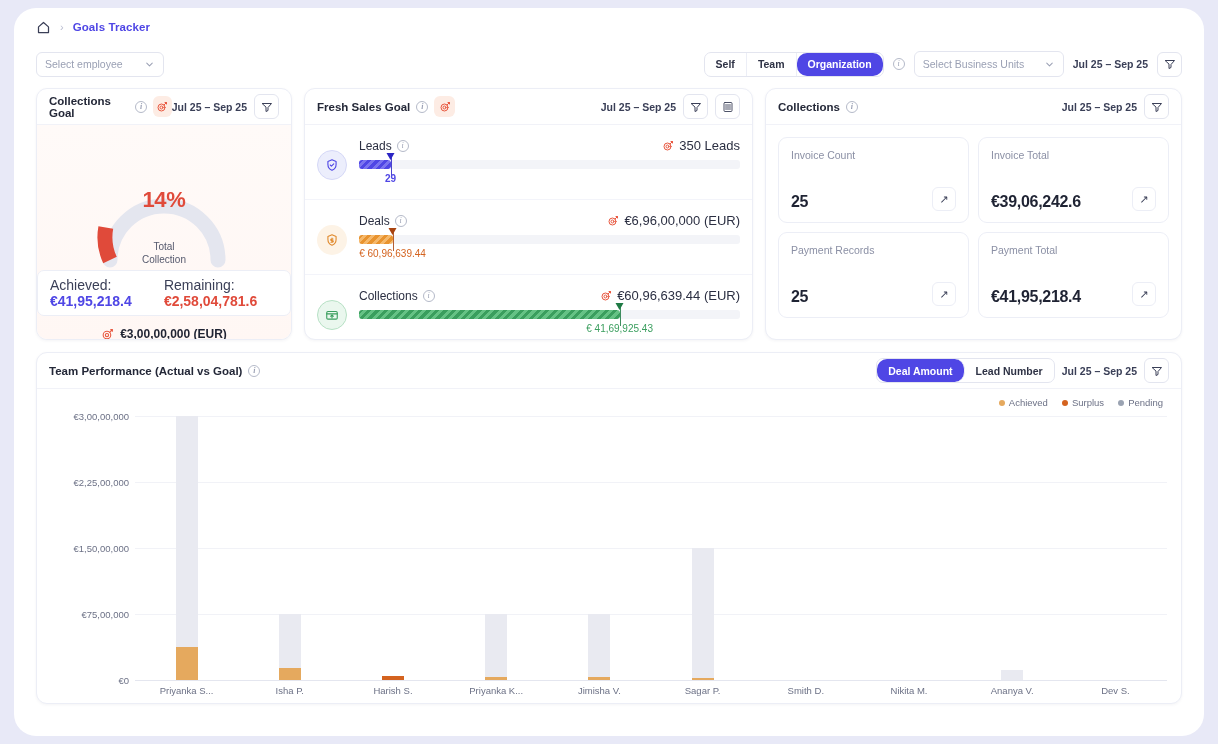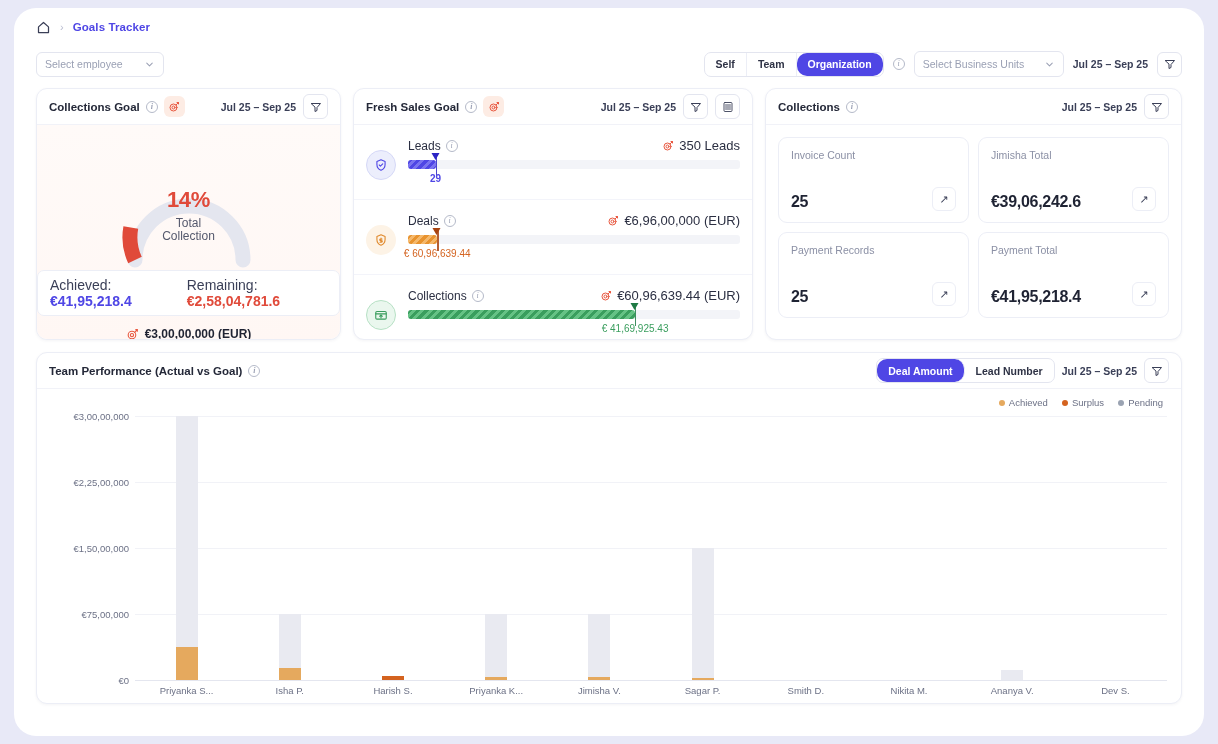--- a/index.html
+++ b/index.html
@@ -97,34 +97,34 @@
     display: flex; align-items: center; gap: 6px;
     font-size: 11.5px; font-weight: 700; color: #242838;
   }
   .head-right { display: flex; align-items: center; gap: 7px; }
   .goal-chip {
     width: 21px; height: 21px; border-radius: 6px; background: #fdece4;
     display: flex; align-items: center; justify-content: center;
   }
 
   
-  .c1 { width: 305px; }
+  .c1 { width: 256px; }
   .c1-body {
     flex: 1; background: linear-gradient(180deg,#fffaf8 0%,#fff7f4 100%);
     display: flex; flex-direction: column; align-items: center;
     padding-top: 16px;
   }
   .gauge-wrap { position: relative; width: 168px; height: 125px; }
   .gauge-center {
     position: absolute; left: 0; right: 0; top: 46px;
     text-align: center;
   }
   .gauge-pct { font-size: 22px; font-weight: 700; color: #e04a3a; letter-spacing: -.3px;}
   .gauge-label {
-    font-size: 12px; color: #55596d; line-height: 13px; margin-top: 4px;
+    font-size: 10px; color: #55596d; line-height: 13px; margin-top: 27px;
   }
   .ach-rem {
     margin-top: 4px; border: 1px solid #eceef6; border-radius: 7px;
     background: #fff; padding: 6px 12px; display: flex; gap: 14px;
     font-size: 14px; color: #3a3f57;
   }
   .val-blue { color: #4f46e5; font-weight: 700; }
   .val-red  { color: #e04a3a; font-weight: 700; }
   .total-goal {
     margin-top: 11px; display: flex; align-items: center; gap: 6px;
@@ -495,21 +495,21 @@
       </div>
       <div class="c3-body">
         <div class="kpi">
           <div class="kpi-label">Invoice Count</div>
           <div class="kpi-bottom">
             <div class="kpi-val">25</div>
             <div class="arrow-btn">↗</div>
           </div>
         </div>
         <div class="kpi">
-          <div class="kpi-label">Jimisha Total</div>
+          <div class="kpi-label">Invoice Total</div>
           <div class="kpi-bottom">
             <div class="kpi-val">€39,06,242.6</div>
             <div class="arrow-btn">↗</div>
           </div>
         </div>
         <div class="kpi">
           <div class="kpi-label">Payment Records</div>
           <div class="kpi-bottom">
             <div class="kpi-val">25</div>
             <div class="arrow-btn">↗</div>

